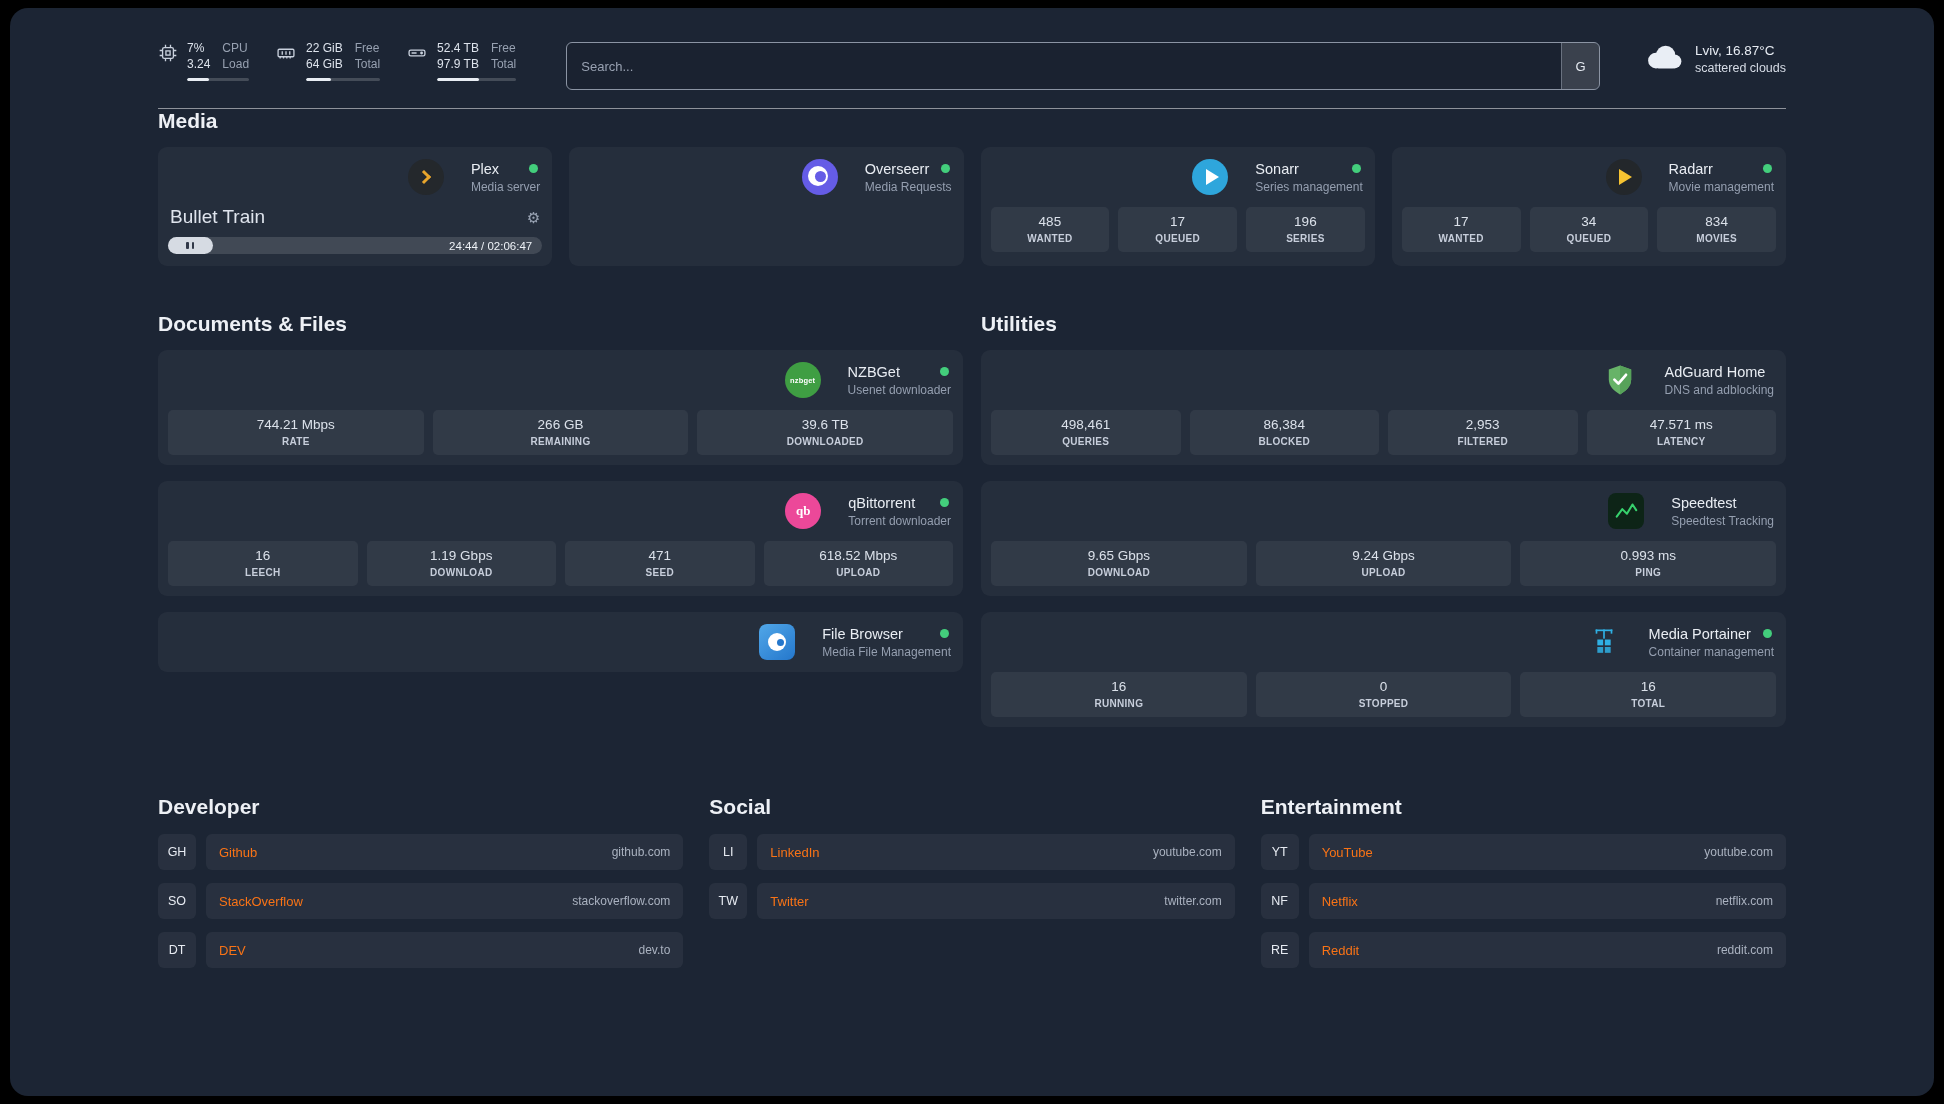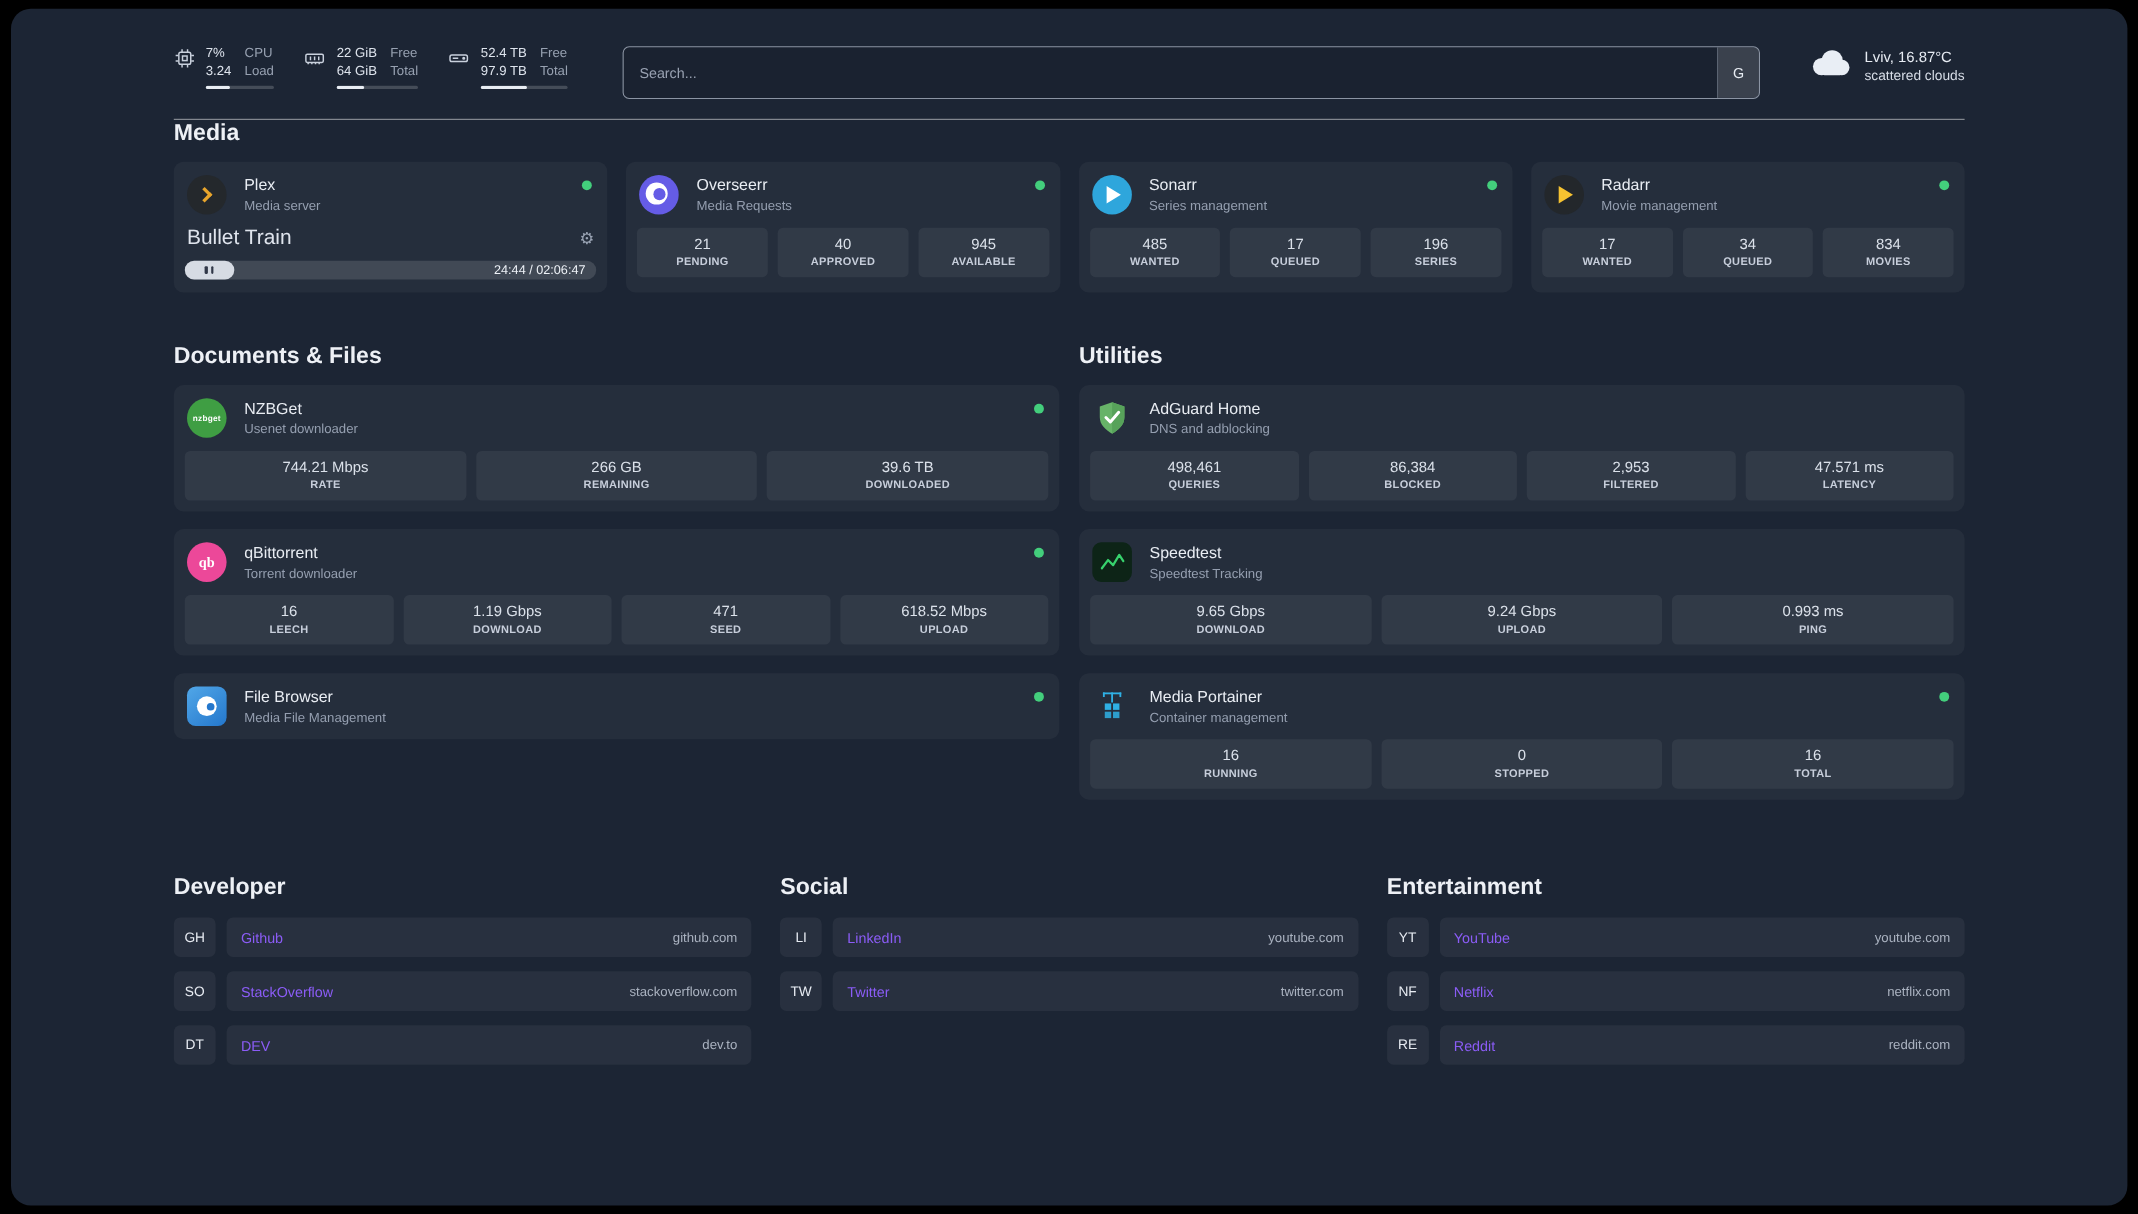--- a/index.html
+++ b/index.html
@@ -43,21 +43,21 @@
   .w-cond { font-size:12.5px; color:#d6dce6; margin-top:3px; }
 
   .divider { margin-top:18px; height:1px; background:rgba(255,255,255,0.5); }
 
   
   h2.sec { font-size:21px; font-weight:600; color:#edf0f5; margin:0; }
   .sec-media { margin-top:54px; }
   .grid4 { display:grid; grid-template-columns:repeat(4,1fr); gap:17px; margin-top:14px; }
 
   .card { background:rgba(255,255,255,0.045); border-radius:9px; padding:10px; position:relative; cursor:pointer; }
-  .head { display:flex; gap:16px; align-items:center; padding:2px; }
+  .head { display:flex; gap:27px; align-items:center; padding:2px;justify-content:flex-end; }
   .nm { font-size:14.5px; color:#e9edf3; }
   .sub { font-size:12px; color:#959fb0; margin-top:3px; }
   .dot { position:absolute; top:17px; right:14px; width:9px; height:9px; border-radius:50%; background:#43ce7c; }
 
   .ic { width:36px; height:36px; border-radius:50%; display:flex; align-items:center; justify-content:center; flex:0 0 36px; position:relative; }
   .plex-ic { background:#24282c; }
   .chev { width:10px; height:10px; border-top:3.5px solid #e8a52c; border-right:3.5px solid #e8a52c; transform:rotate(45deg); margin-right:4px; }
   .overseerr-ic { background:#655ce6; overflow:hidden; }
   .overseerr-ic::before { content:""; position:absolute; width:20px; height:20px; border-radius:50%; background:#fff; top:7px; left:6px; }
   .overseerr-ic::after { content:""; position:absolute; width:11px; height:11px; border-radius:50%; background:#655ce6; top:12px; left:13px; }
@@ -96,21 +96,21 @@
   .col .card { margin-bottom:16px; }
 
   
   .bookmarks { margin-top:52px; display:grid; grid-template-columns:repeat(3,1fr); gap:16px 26px; }
   .bm-list { margin-top:15px; }
   .bm-row { display:flex; gap:10px; height:36px; margin-bottom:13px; cursor:pointer; }
   .bm-ic { width:38px; flex:0 0 38px; background:rgba(255,255,255,0.055); border-radius:6px;
            display:flex; align-items:center; justify-content:center; font-size:12.5px; color:#e7ebf2; }
   .bm-main { flex:1; background:rgba(255,255,255,0.055); border-radius:6px; display:flex;
              align-items:center; justify-content:space-between; padding:0 13px; }
-  .bm-name { font-size:13px; color:#8b5cf6; }
+  .bm-name { font-size:13px; color:#f97316; }
   .bm-domain { font-size:12px; color:#aab2c0; }
 </style>
 </head>
 <body>
 
 <div class="panel">
   <div class="content">
 
     <header class="topbar">
 
@@ -243,34 +243,20 @@
 
       <div class="card">
         <div class="head">
           <div class="ic overseerr-ic"></div>
           <div class="meta">
             <div class="nm">Overseerr</div>
             <div class="sub">Media Requests</div>
           </div>
         </div>
         <span class="dot"></span>
-        <div class="stats">
-          <div class="stat">
-            <div class="v">21</div>
-            <div class="l">PENDING</div>
-          </div>
-          <div class="stat">
-            <div class="v">40</div>
-            <div class="l">APPROVED</div>
-          </div>
-          <div class="stat">
-            <div class="v">945</div>
-            <div class="l">AVAILABLE</div>
-          </div>
-        </div>
       </div>
 
       <div class="card">
         <div class="head">
           <div class="ic sonarr-ic">
               <span class="tri tri-w"></span>
             </div>
           <div class="meta">
             <div class="nm">Sonarr</div>
             <div class="sub">Series management</div>

